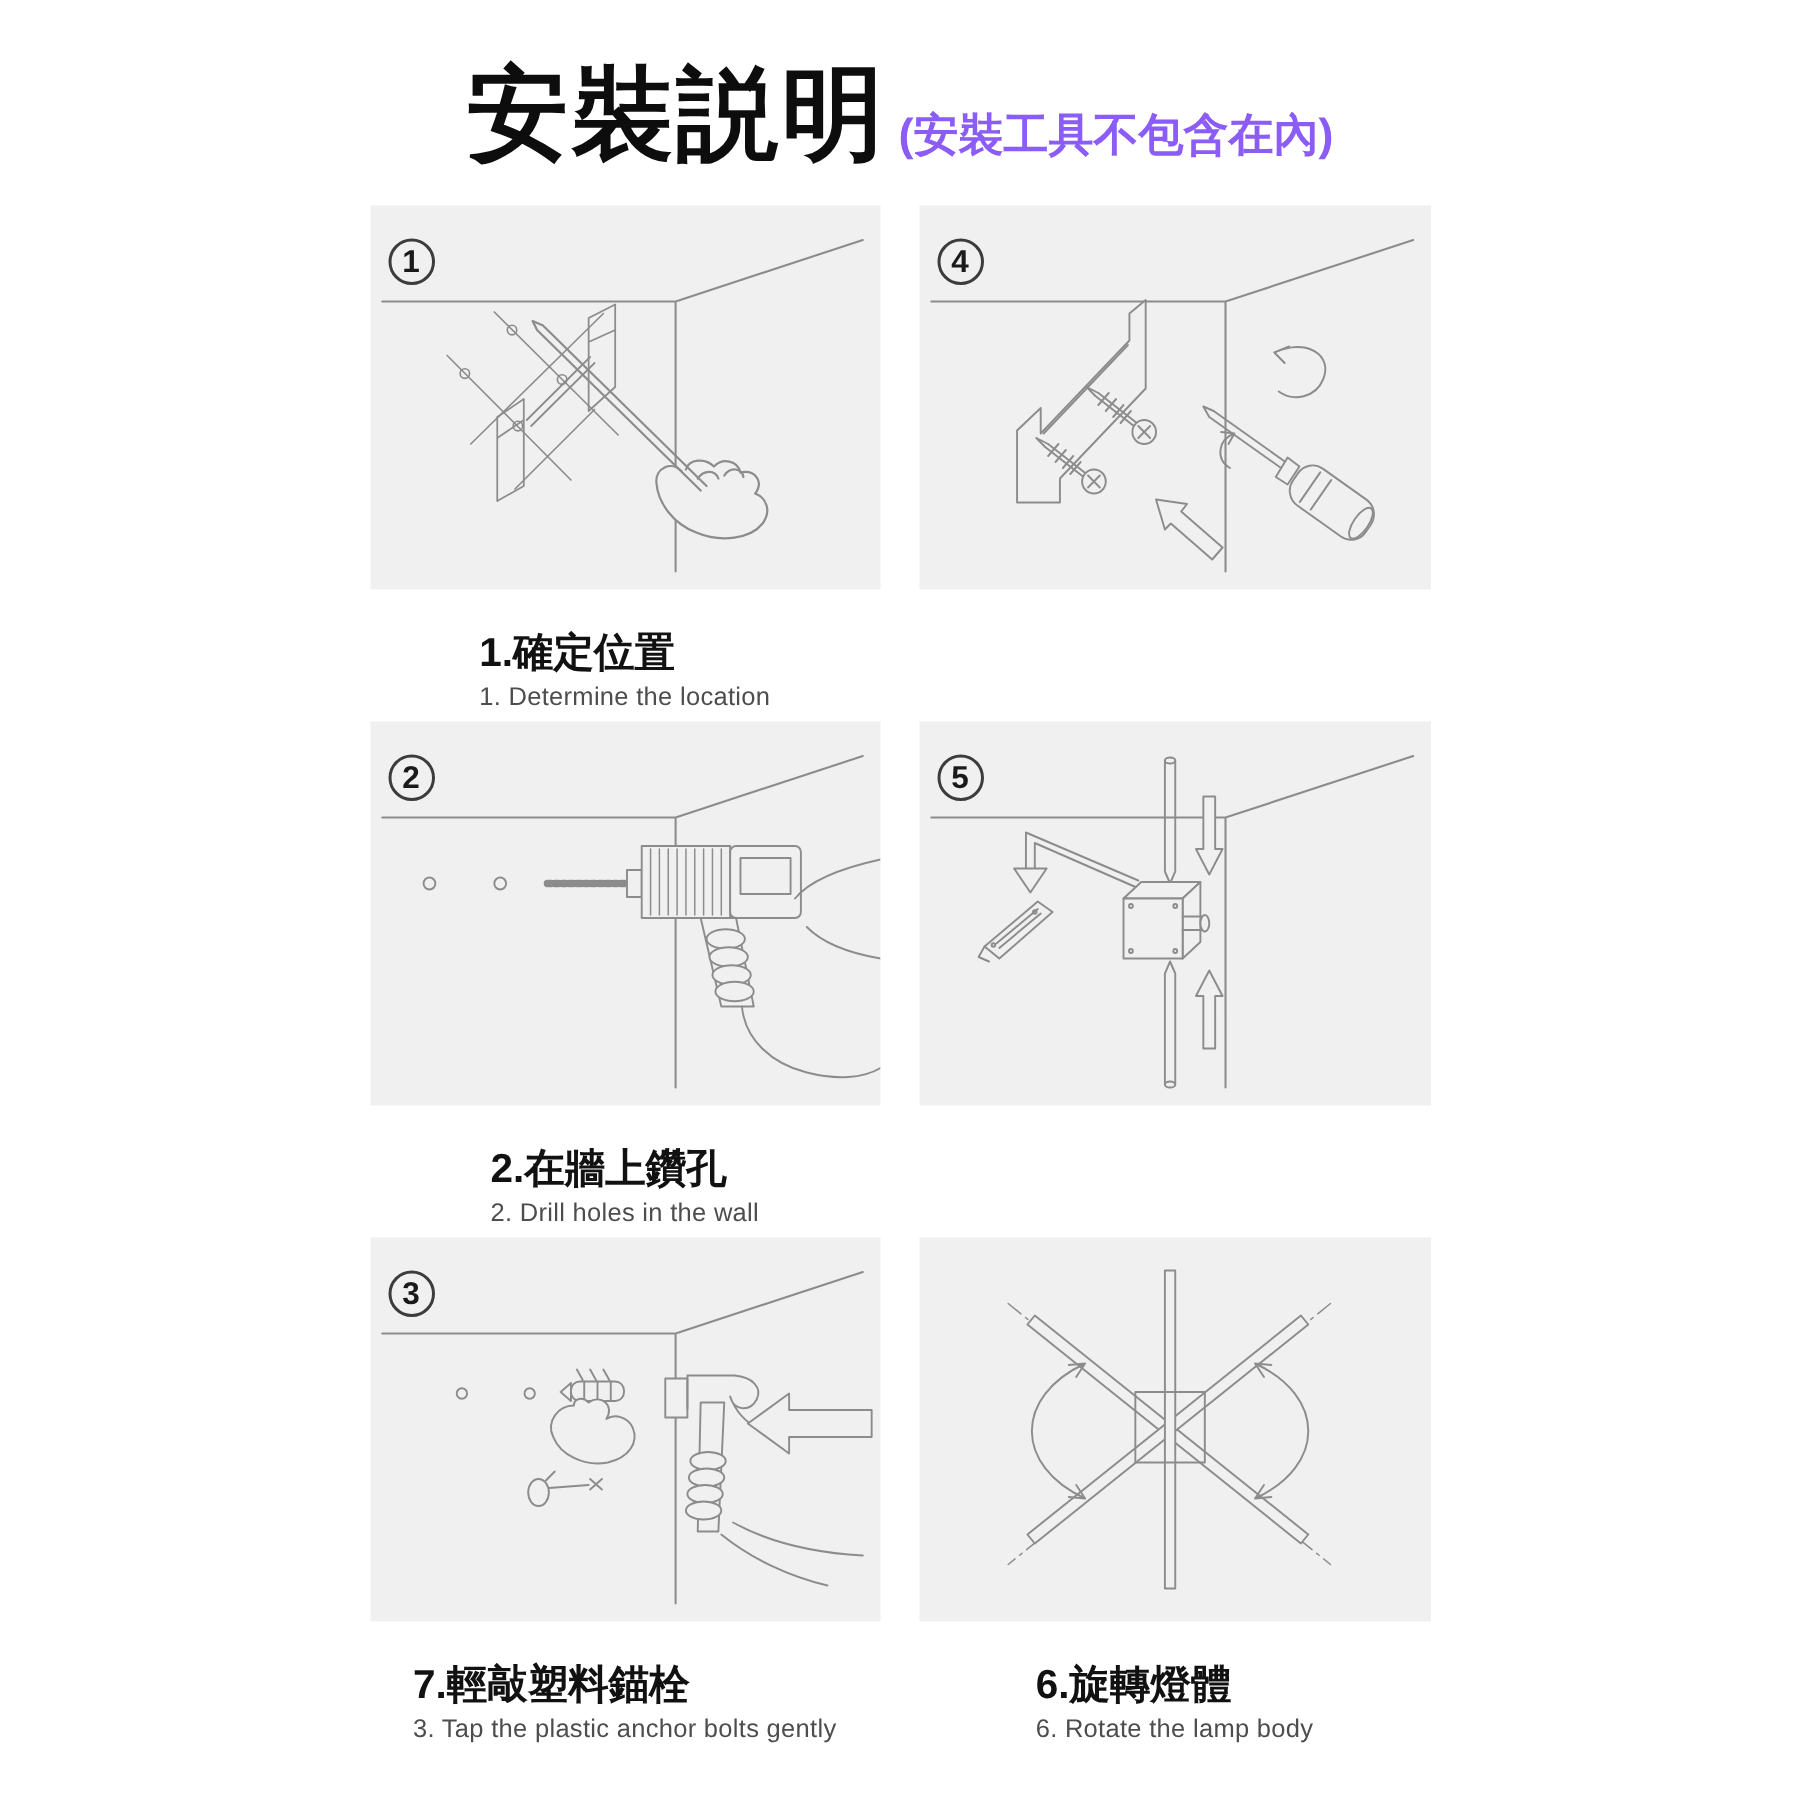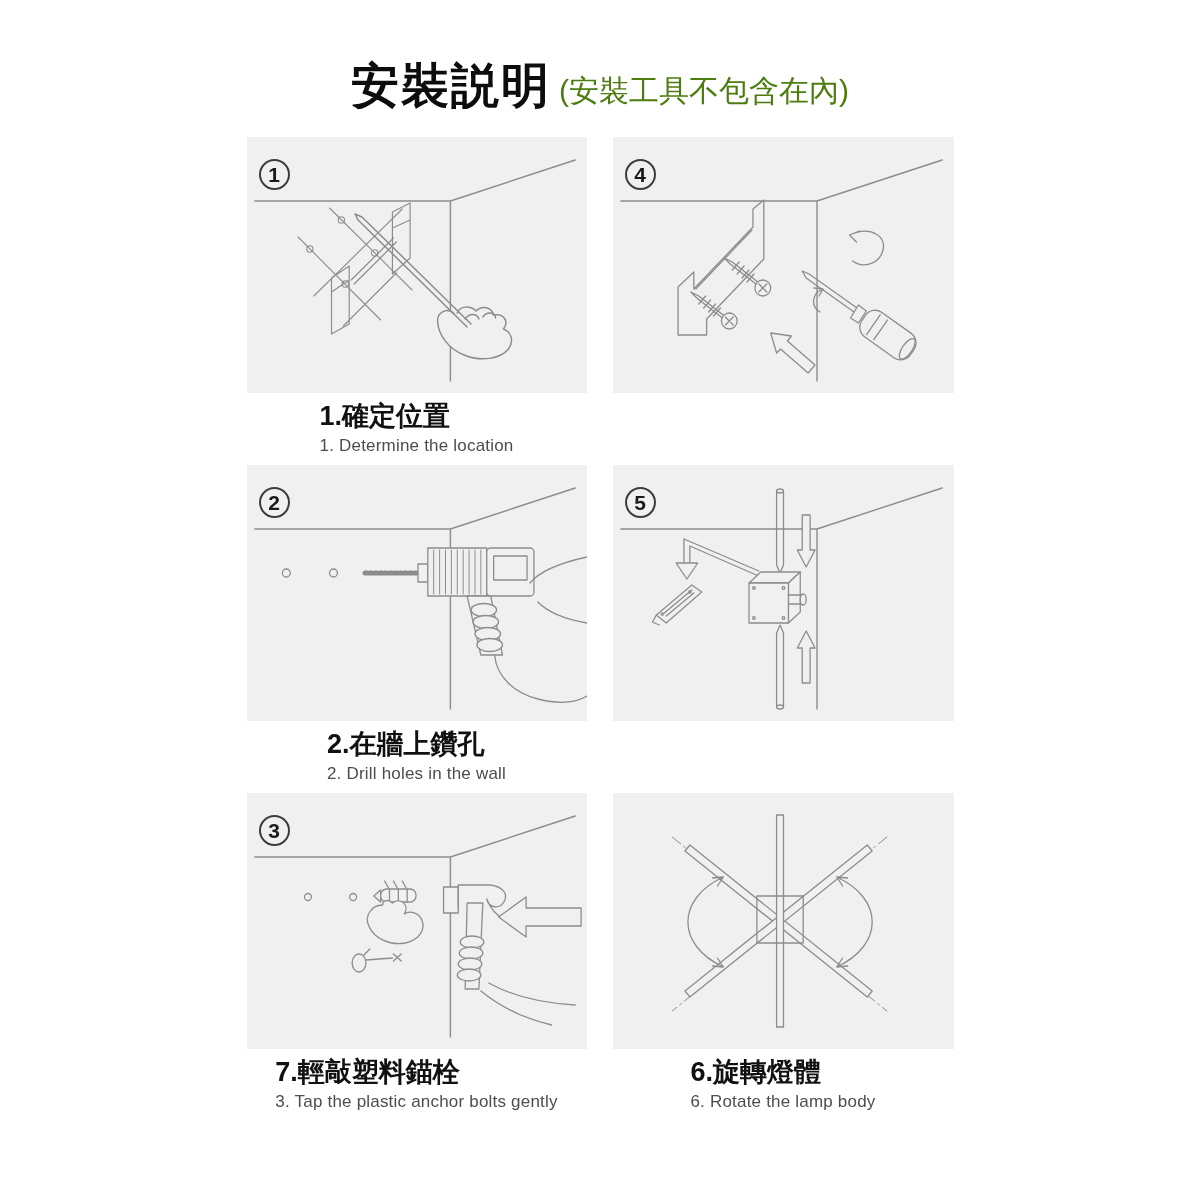--- a/index.html
+++ b/index.html
@@ -15,30 +15,30 @@
   }
   .header {
     padding-top: 30px;
     height: 80px;
     display: flex;
     justify-content: center;
     align-items: flex-end;
     gap: 8px;
   }
   .main-title {
-    font-size: 48px;
+    font-size: 68px;
     font-weight: 900;
     color: #0d0d0d;
     line-height: 1.0;
     letter-spacing: 2px;
   }
   .subtitle {
     font-size: 30px;
-    font-weight: 400;
-    color: #4d7c0f;
+    font-weight: 700;
+    color: #8b5cf6;
     line-height: 1.0;
     padding-bottom: 4px;
     text-align: right;
   }
   .grid {
     width: 707px;
     margin: 27px auto 0;
     display: grid;
     grid-template-columns: 340px 341px;
     column-gap: 26px;
@@ -66,22 +66,22 @@
     box-sizing: border-box;
     display: flex;
     align-items: center;
     justify-content: center;
     font-size: 21px;
     font-weight: 600;
     color: #1a1a1a;
     background: transparent;
   }
   .caption {
-    height: 72px;
-    padding-top: 7px;
+    height: 88px;
+    padding-top: 26px;
     box-sizing: border-box;
     text-align: center;
   }
   .caption-inner {
     display: inline-block;
     text-align: left;
   }
   .caption-zh {
     font-size: 27px;
     font-weight: 700;

